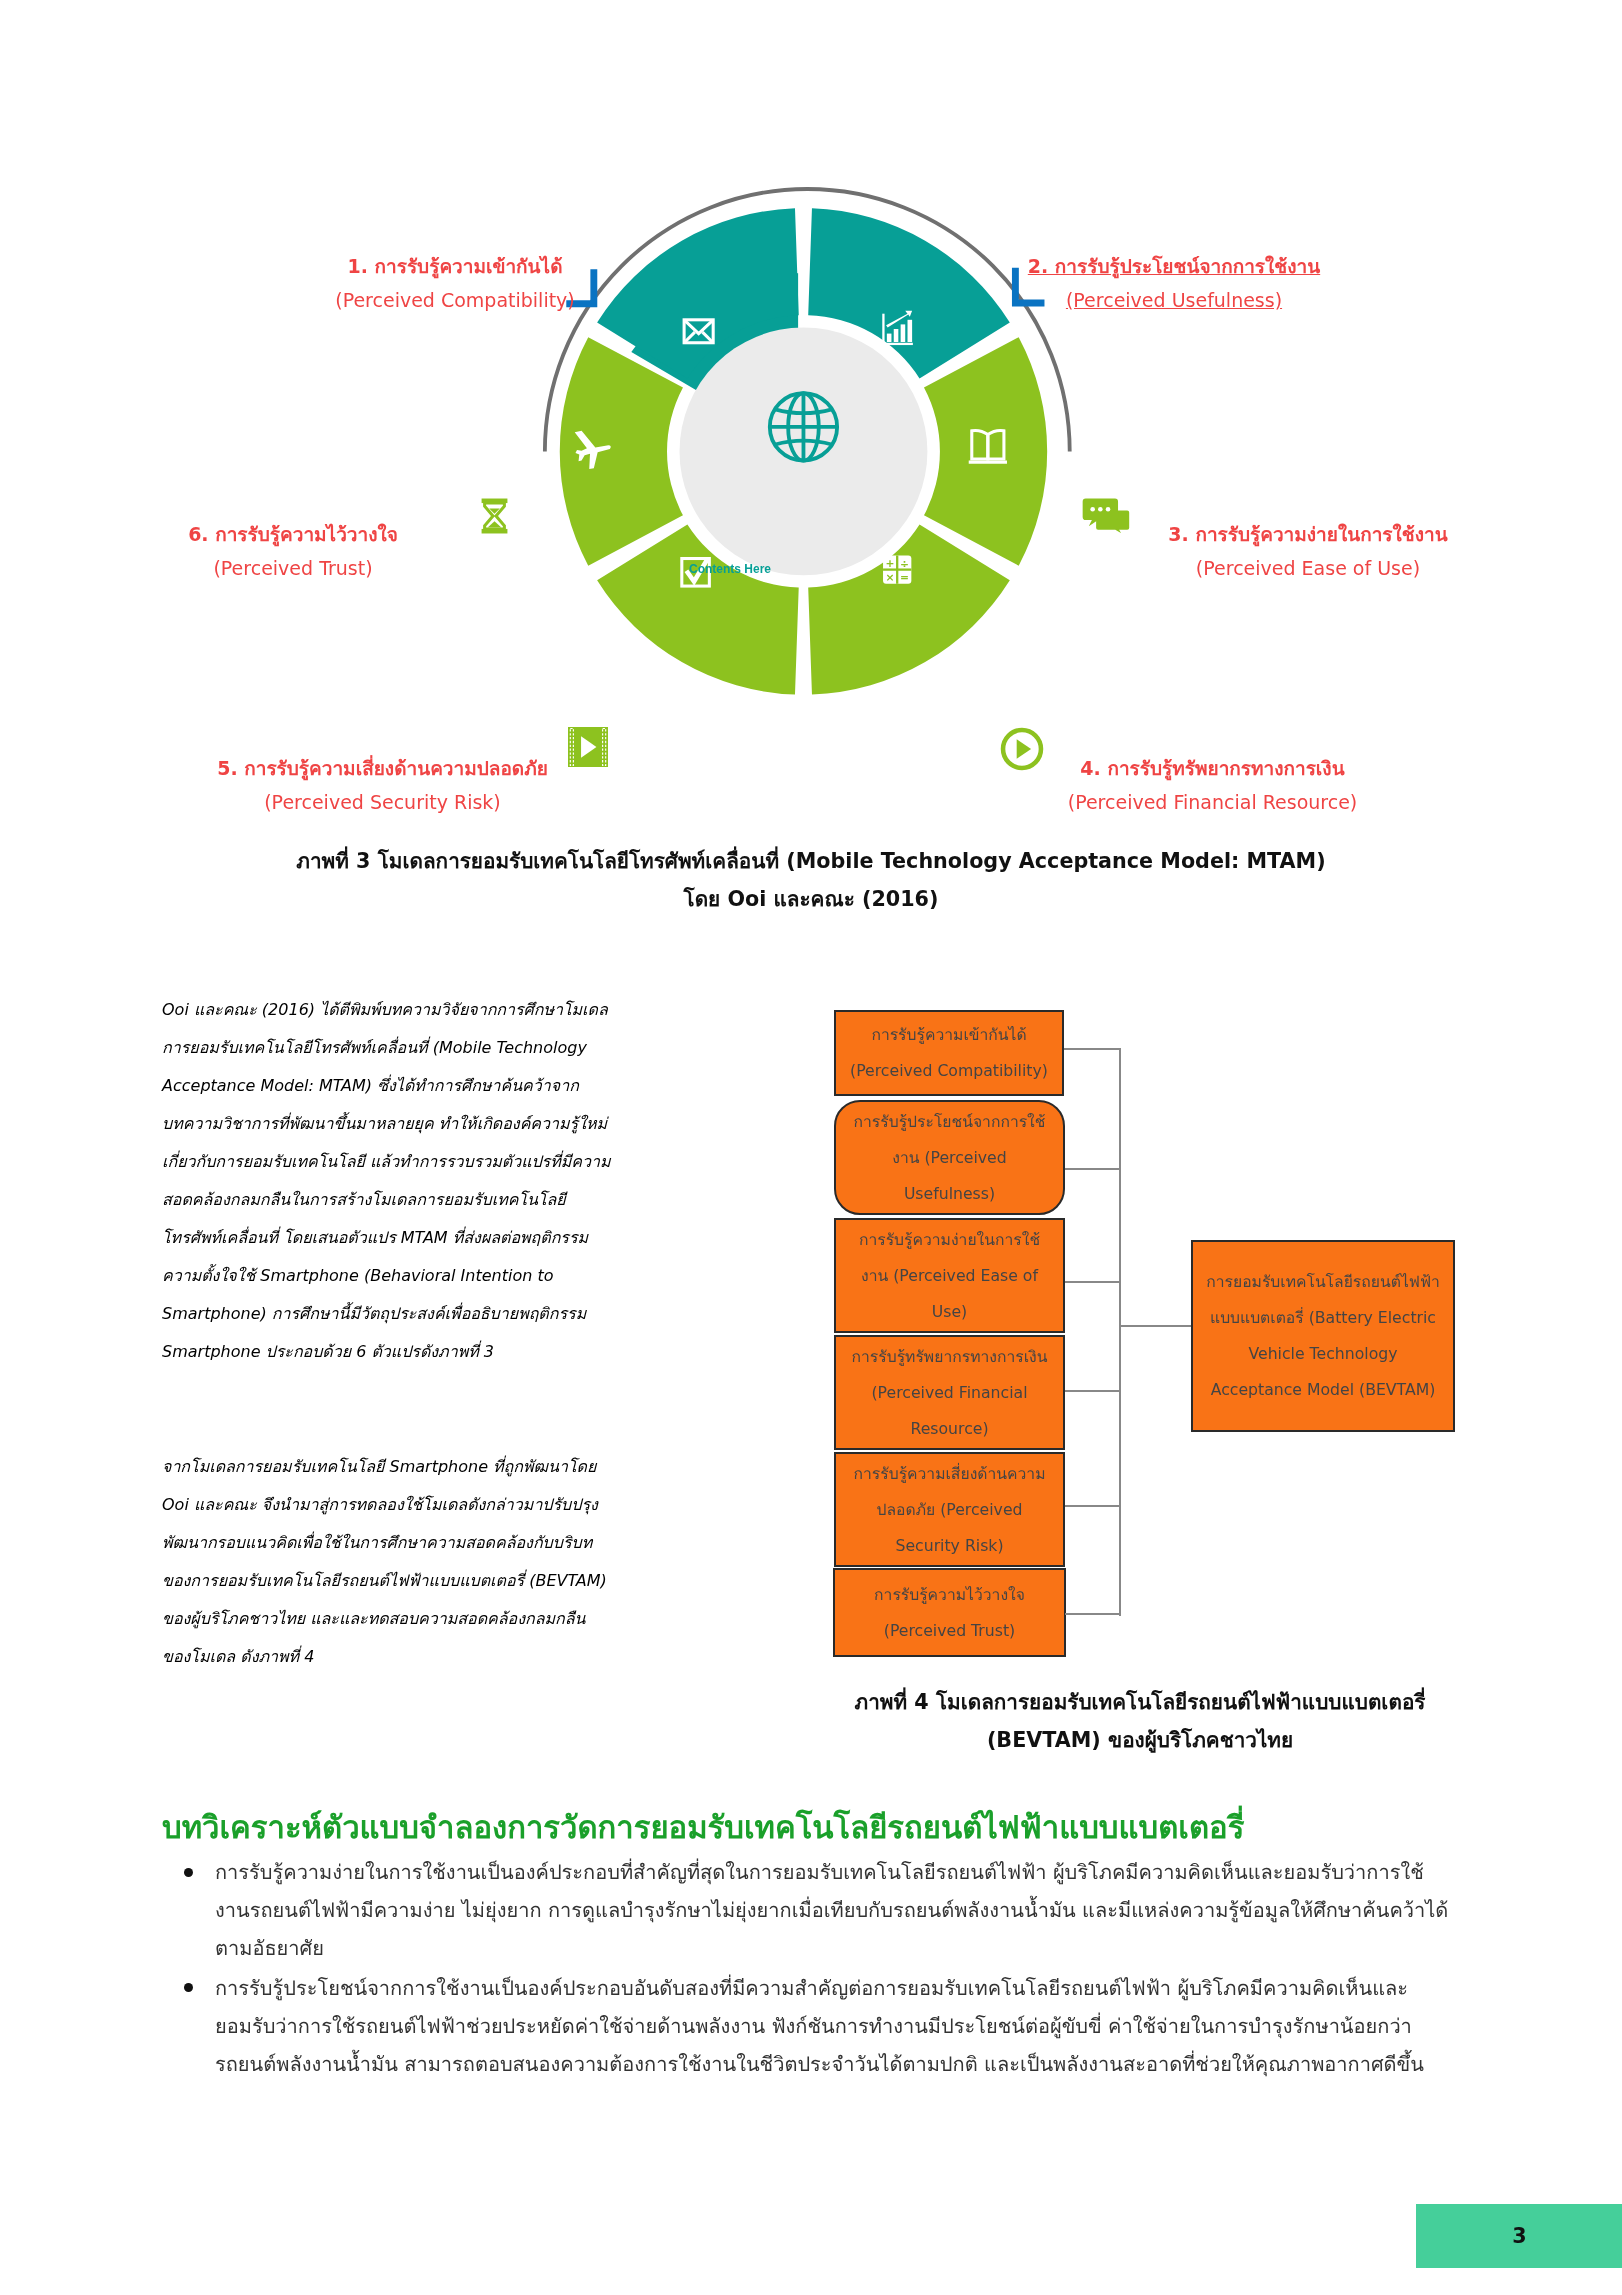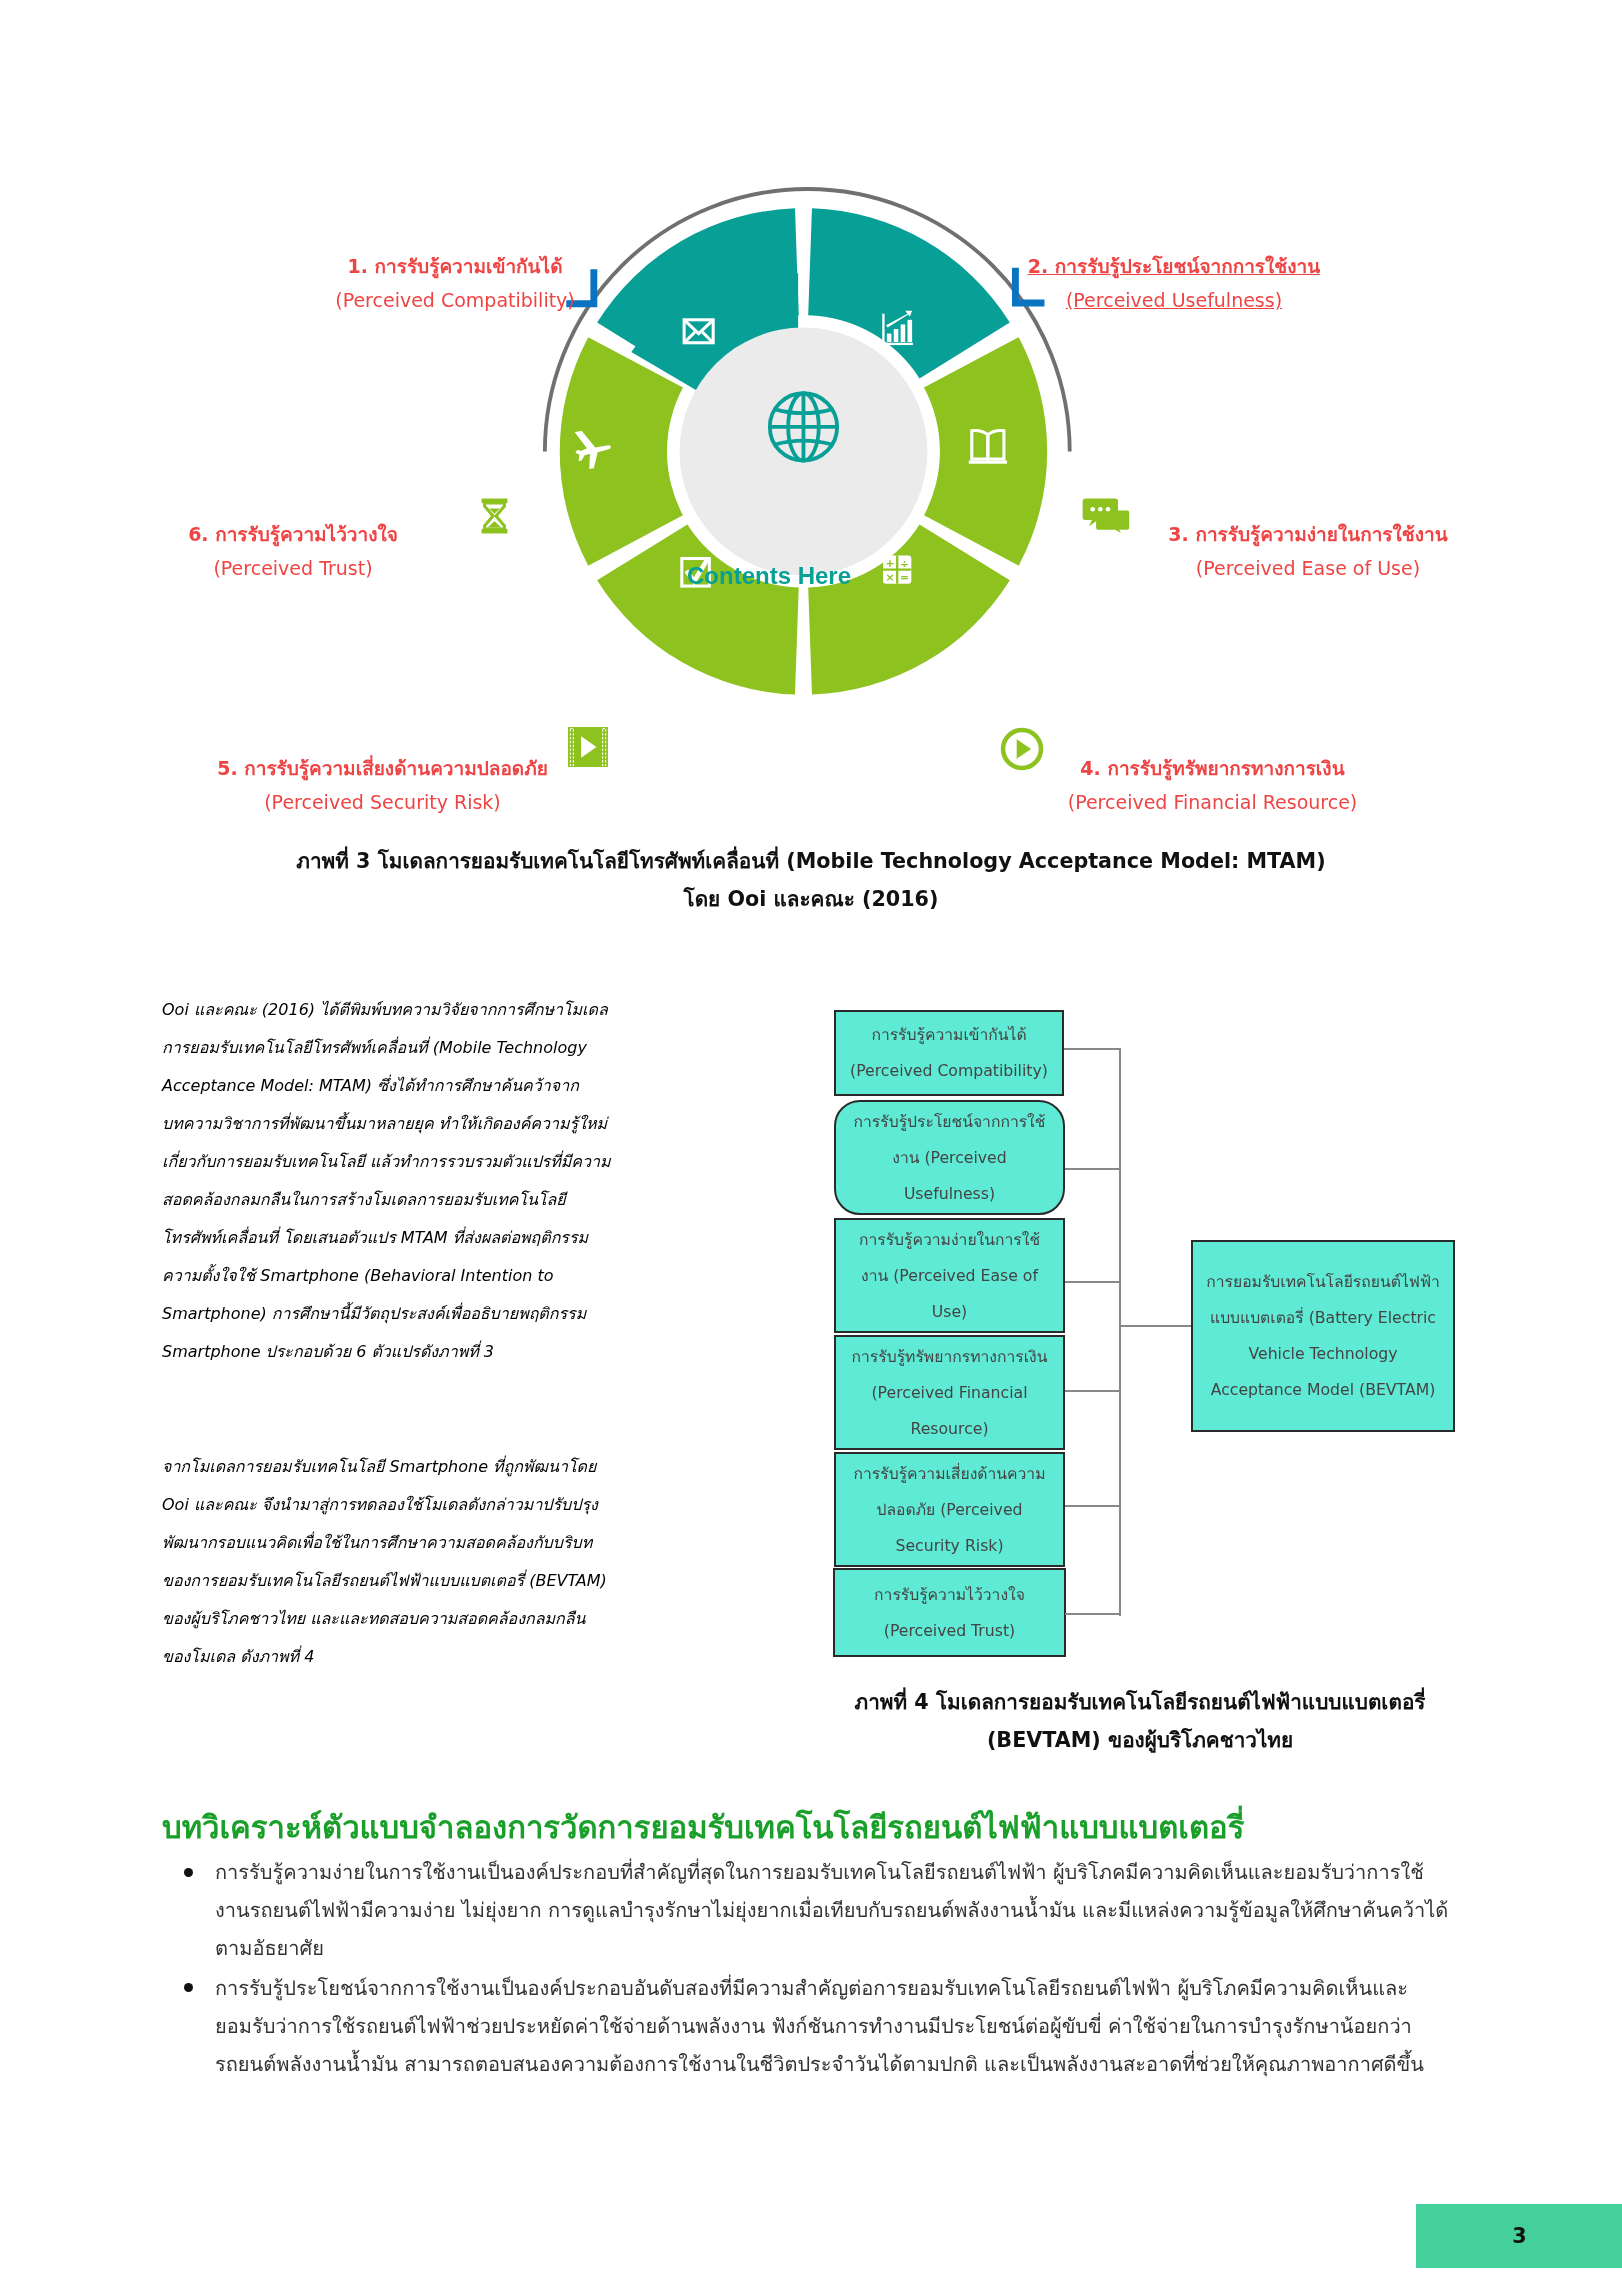--- a/index.html
+++ b/index.html
@@ -12,21 +12,21 @@
   .flabel { position:absolute; text-align:center; color:#ef4444; font-size:19px; line-height:34px;margin-top:36px; }
   .flabel .th { font-weight:bold; }
   .ficon { position:absolute; }
 
   .caption { position:absolute; text-align:center; font-weight:bold; color:#111; font-size:20.7px; line-height:38px; }
 
   
   .para { position:absolute; left:162px; width:612px; font-size:16px; line-height:38px; color:#000000;font-style:italic; }
 
   
-  .box { position:absolute; border:2.3px solid #2a2a2a; background:#5eead4; box-sizing:border-box;
+  .box { position:absolute; border:2.3px solid #2a2a2a; background:#f97316; box-sizing:border-box;
          display:flex; align-items:center; justify-content:center; text-align:center;
          font-size:15.7px; line-height:36px; color:#444; padding:0 12.2px; }
   .conn { position:absolute; background:#888; }
 
   
   .sec-title { position:absolute; left:162px; top:1802px; font-size:31px; font-weight:bold; color:#1aa02a; }
   .bullets { position:absolute; left:184px; top:1853px; width:1270px; list-style:none; margin:0; padding:0;
              font-size:20px; line-height:38px; color:#333; }
   .bullets li { position:relative; padding-left:31px; margin-bottom:1.5px; }
   .bullets li::before { content:""; position:absolute; left:0; top:14.5px; width:9.2px; height:9.2px; border-radius:50%; background:#111; }
@@ -108,21 +108,21 @@
     <g stroke="#ffffff" fill="none">
       <rect x="891" y="730" width="36" height="36" stroke-width="4"></rect>
       <polyline points="897,746 907,760 925,730" stroke-width="6"></polyline>
     </g>
 
     <g fill="#ffffff">
       <path d="M 751 565 L 760 563 L 778 585 L 795 582 Q 800 582 797 587 L 781 591 L 776 612 L 770 613 L 771 593 L 764 595 L 760 602 L 756 603 L 757 594 L 752 592 L 754 588 L 760 589 L 767 586 Z"></path>
     </g>
   </svg>
 
-  <div class="ficon" style="left:654px;top:562px;width:230px;text-align:center;font-family:'Liberation Sans',sans-serif;font-weight:bold;font-size:24px;color:#079f96;">Contents Here</div>
+  <div class="ficon" style="left:689px;top:562px;width:230px;font-family:'Liberation Sans',sans-serif;font-weight:bold;font-size:12px;color:#079f96;">Contents Here</div>
 
   <svg class="ficon" style="left:480px;top:497px;" width="29" height="38" viewBox="0 0 38 50">
     <rect x="2" y="2" width="34" height="6" fill="#8dc21f"></rect>
     <rect x="2" y="42" width="34" height="6" fill="#8dc21f"></rect>
     <path d="M 6 8 L 32 8 L 32 12 L 21 25 L 32 38 L 32 42 L 6 42 L 6 38 L 17 25 L 6 12 Z" fill="none" stroke="#8dc21f" stroke-width="4"></path>
     <path d="M 12 15 L 26 15 L 19 22 Z" fill="#8dc21f"></path>
     <path d="M 10 40 L 28 40 L 19 32 Z" fill="#8dc21f"></path>
   </svg>
   <svg class="ficon" style="left:1081px;top:497px;" width="51" height="40" viewBox="0 0 66 52">
     <path d="M 18 16 L 60 16 Q 64 16 64 20 L 64 40 Q 64 44 60 44 L 52 44 L 56 51 L 44 44 L 22 44 Q 18 44 18 40 Z" fill="#8dc21f" stroke="#ffffff" stroke-width="3"></path>

